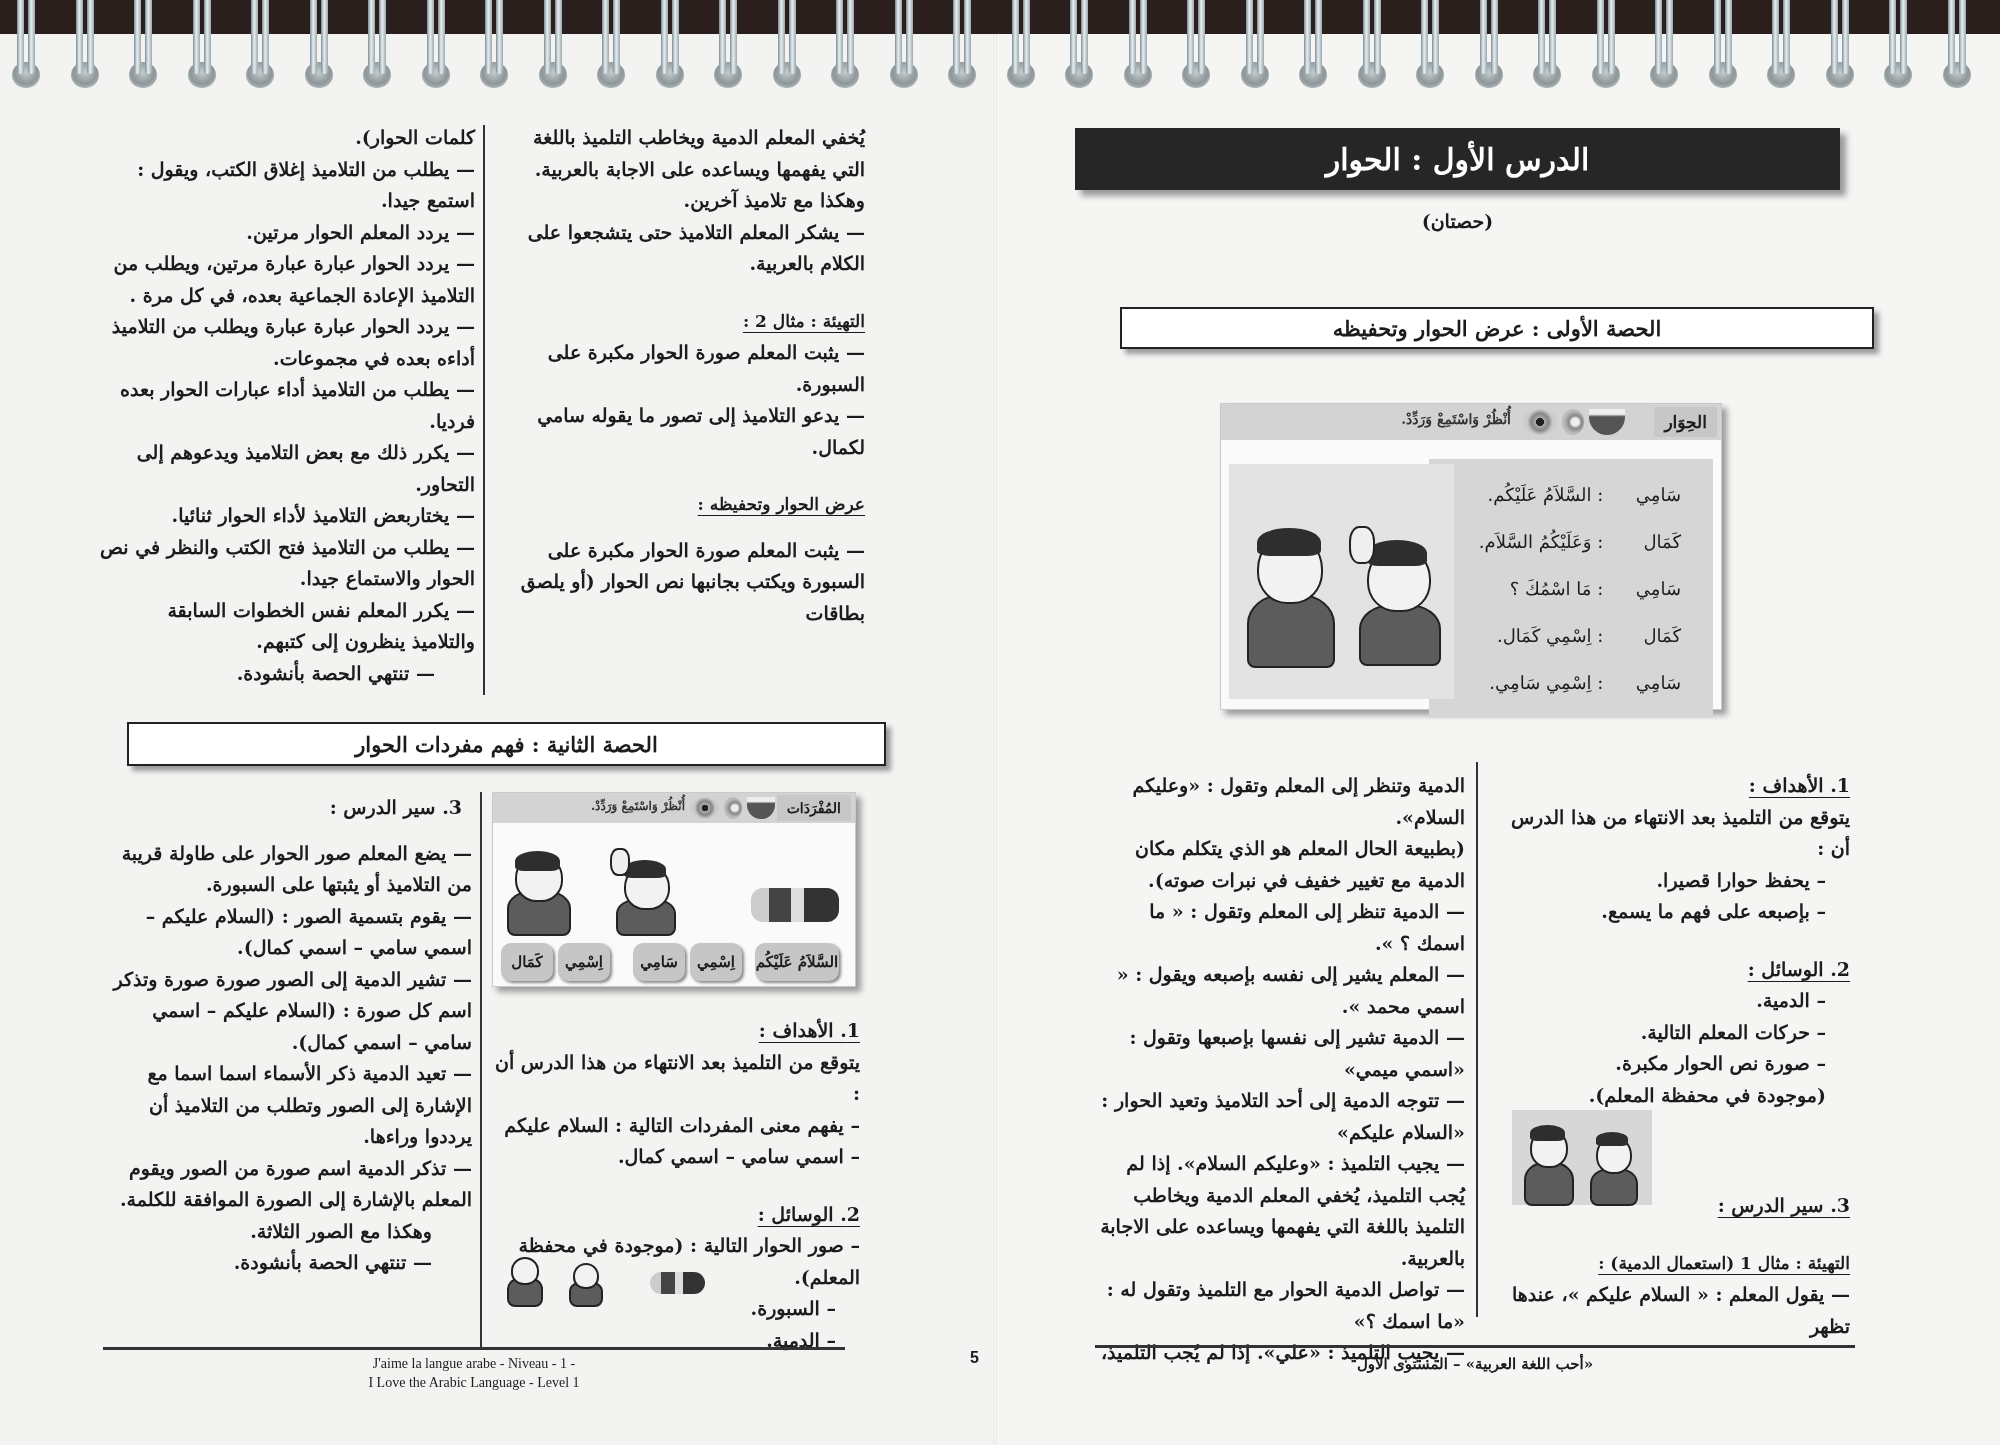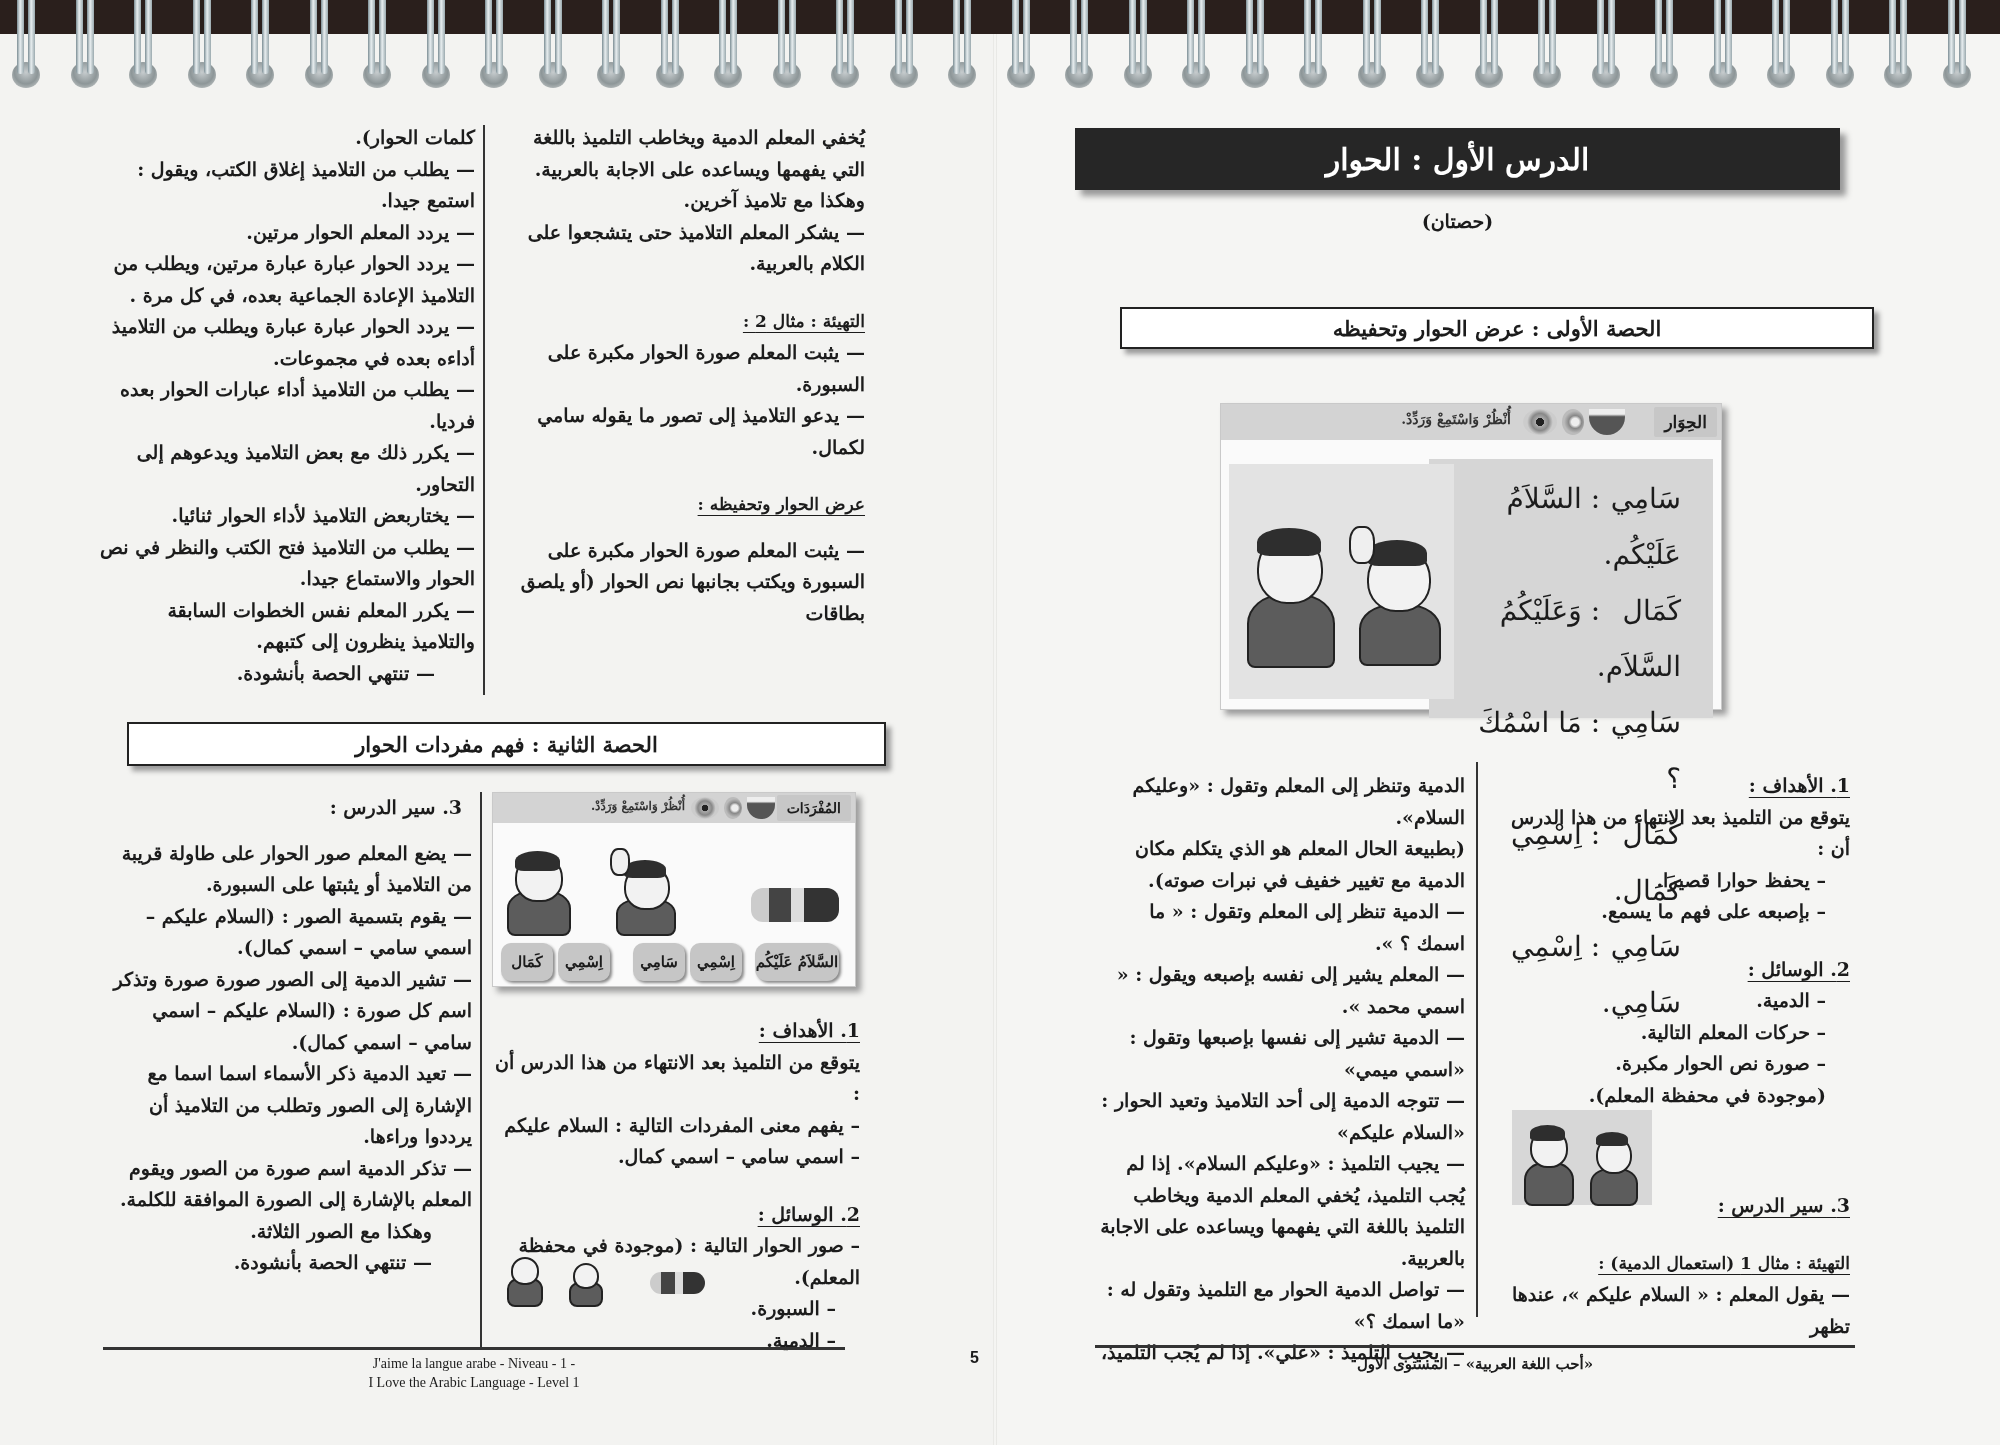--- a/index.html
+++ b/index.html
@@ -52,21 +52,21 @@
   }
   .card-head { position:absolute; left:0; top:0; right:0; height:36px; background:#d3d3d3; }
   .card-tab { position:absolute; right:4px; top:3px; height:30px; padding:0 10px; background:#c7c7c7;
     font-size:17px; font-weight:bold; display:flex; align-items:center; border-radius:2px; }
   .card-instr { position:absolute; top:7px; font-size:14px; font-weight:bold; color:#333; }
   .sense-icons { position:absolute; top:5px; display:flex; gap:5px; }
   .sense-icons span { display:inline-block; height:26px; }
   .eye { width:34px; border-radius:50%; background:radial-gradient(circle,#222 18%,#aaa 20%,#888 40%,#ccc 60%); }
   .ear { width:22px; border-radius:50%; background:radial-gradient(circle at 60% 50%, #eee 20%, #888 35%, #bbb 60%); }
   .mouth { width:36px; border-radius:0 0 18px 18px; background:linear-gradient(#eee 20%, #555 30%); }
-  .dlg-text { position:absolute; background:#d6d6d6; font-size:28px; line-height:56px; padding:12px 32px; }
+  .dlg-text { position:absolute; background:#d6d6d6; font-size:18px; line-height:47px; padding:12px 32px; }
   .dlg-text .line span.sp { display:inline-block; width:72px; }
   .pic-area { position:absolute; background:#e3e3e3; }
   .boy { position:absolute; }
   .boy .head { position:absolute; border-radius:50% 50% 45% 45%; background:#f2f2f2; border:2px solid #222; }
   .boy .hair { position:absolute; border-radius:50% 50% 20% 20%; background:#2e2e2e; }
   .boy .body { position:absolute; border-radius:40% 40% 8px 8px; background:#5c5c5c; border:2px solid #222; }
   .boy .arm { position:absolute; border-radius:40%; background:#efefef; border:2px solid #222; }
   .chip { position:absolute; background:#c6c6c6; border-radius:10px; font-size:15px; font-weight:bold;
     display:flex; align-items:center; justify-content:center; box-shadow:2px 2px 3px #888; }
   .hands { position:absolute; height:34px; background:linear-gradient(90deg,#ccc 0 20%,#444 20% 45%,#ddd 45% 60%,#333 60% 100%); border-radius:12px; }
@@ -389,21 +389,21 @@
     <div class="head" style="left:12px;top:6px;width:44px;height:44px;"></div>
     <div class="hair" style="left:12px;top:3px;width:45px;height:20px;"></div>
   </div>
   <div class="boy" style="left:115px;top:55px;width:70px;height:85px;">
     <div class="body" style="left:8px;top:50px;width:56px;height:34px;"></div>
     <div class="head" style="left:16px;top:16px;width:42px;height:42px;"></div>
     <div class="hair" style="left:16px;top:12px;width:42px;height:18px;"></div>
     <div class="arm" style="left:2px;top:0px;width:16px;height:24px;"></div>
   </div>
   <div class="hands" style="left:258px;top:95px;width:88px;"></div>
-  <div class="chip" style="left:262px;top:150px;width:84px;height:38px;border-radius:12px;">السَّلاَمُ عَلَيْكُم</div>
+  <div class="chip" style="left:262px;top:150px;width:84px;height:38px;">السَّلاَمُ عَلَيْكُم</div>
   <div class="chip" style="left:197px;top:150px;width:52px;height:38px;">اِسْمِي</div>
   <div class="chip" style="left:140px;top:150px;width:52px;height:38px;">سَامِي</div>
   <div class="chip" style="left:65px;top:150px;width:52px;height:38px;">اِسْمِي</div>
   <div class="chip" style="left:8px;top:150px;width:52px;height:38px;">كَمَال</div>
 </div>
 
 <div class="col rtl" style="left:495px;top:1015px;width:365px;">
   <p class="u">1. الأهداف :</p>
   <p>يتوقع من التلميذ بعد الانتهاء من هذا الدرس أن :</p>
   <p>– يفهم معنى المفردات التالية : السلام عليكم – اسمي سامي – اسمي كمال.</p>

